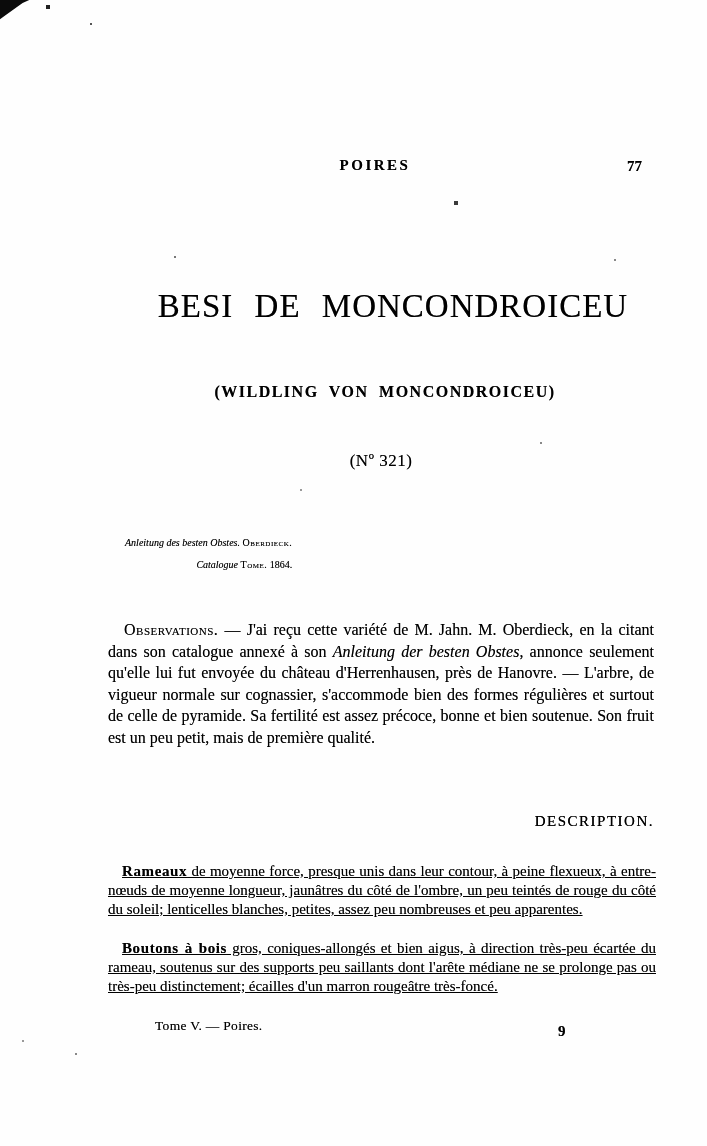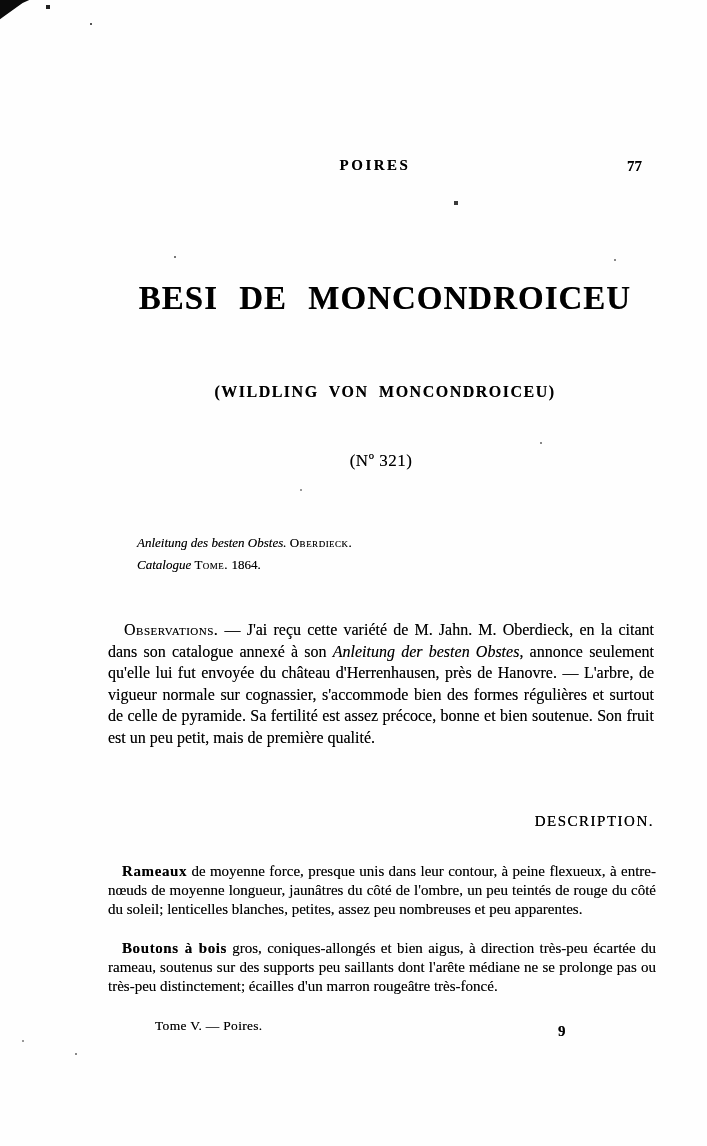--- a/index.html
+++ b/index.html
@@ -47,23 +47,23 @@
     font-size: 15px; font-weight: 700; letter-spacing: 2.5px;
   }
   .page-number-top {
     position: absolute; right: 0; top: 1px;
     font-size: 15px; font-weight: 700; letter-spacing: 0;
   }
 
   .title {
     position: absolute;
     left: 80px; top: 272px; width: 594px;
-    margin: 8px;
+    margin: 16px;
     text-align: center;
-    font-size: 33px; font-weight: 700;
+    font-size: 33px; font-weight: 400;
     letter-spacing: 1px; word-spacing: 12px;
     white-space: nowrap;
   }
 
   .subtitle {
     position: absolute;
     left: 108px; top: 379px; width: 546px;
     margin: 4px;
     text-align: center;
     font-size: 16px; font-weight: 700;
@@ -73,22 +73,22 @@
   .number {
     position: absolute;
     left: 108px; top: 451px; width: 546px;
     text-align: center;
     font-size: 17px; font-weight: 400;
     letter-spacing: 0.5px;
   }
 
   .references {
     position: absolute;
-    left: 137px; top: 532px;
-    font-size: 13px; line-height: 22px;
+    left: 125px; top: 532px;
+    font-size: 10px; line-height: 22px; text-align: right;
   }
 
   .observations {
     position: absolute;
     left: 108px; top: 619px; width: 546px;
     margin: 0;
     font-size: 16px; line-height: 21.5px;
     text-align: justify;
     text-indent: 16px;
   }
@@ -102,20 +102,21 @@
     text-shadow: 0 0 0.6px rgba(10,10,10,0.9);
   }
 
   .desc-para {
     position: absolute;
     left: 108px; width: 548px;
     margin: 0;
     font-size: 15px; line-height: 19px;
     text-align: justify;
     text-indent: 14px;
+    text-decoration: underline;
   }
   .desc-para-0 { top: 862px; }
   .desc-para-1 { top: 939px; }
 
   .footer-left {
     position: absolute;
     left: 155px; top: 1018px;
     font-size: 13.5px; letter-spacing: 0.3px;
   }
   .footer-page {

